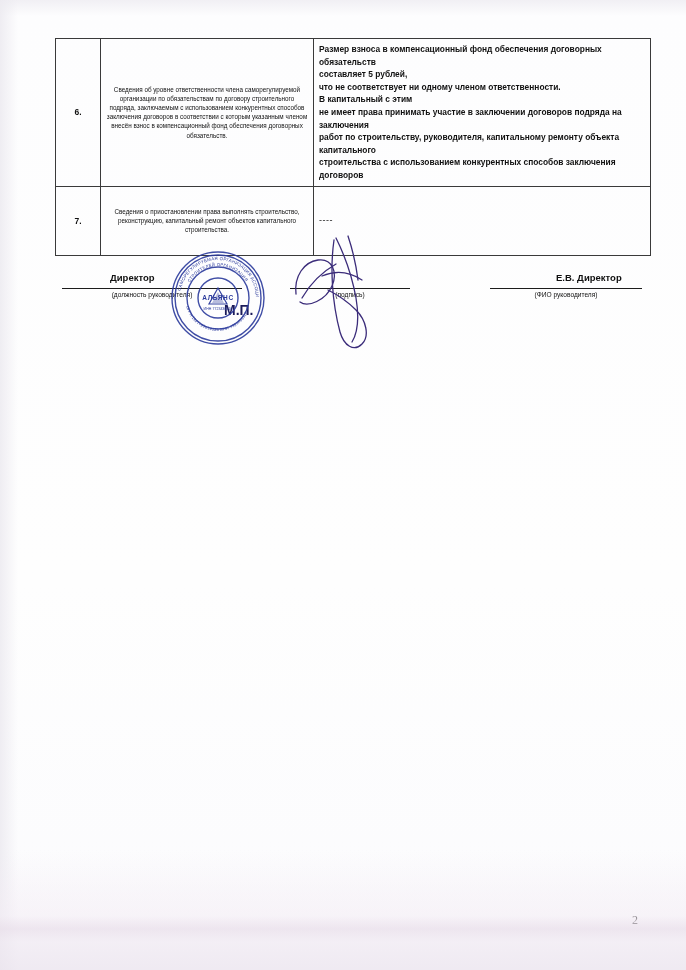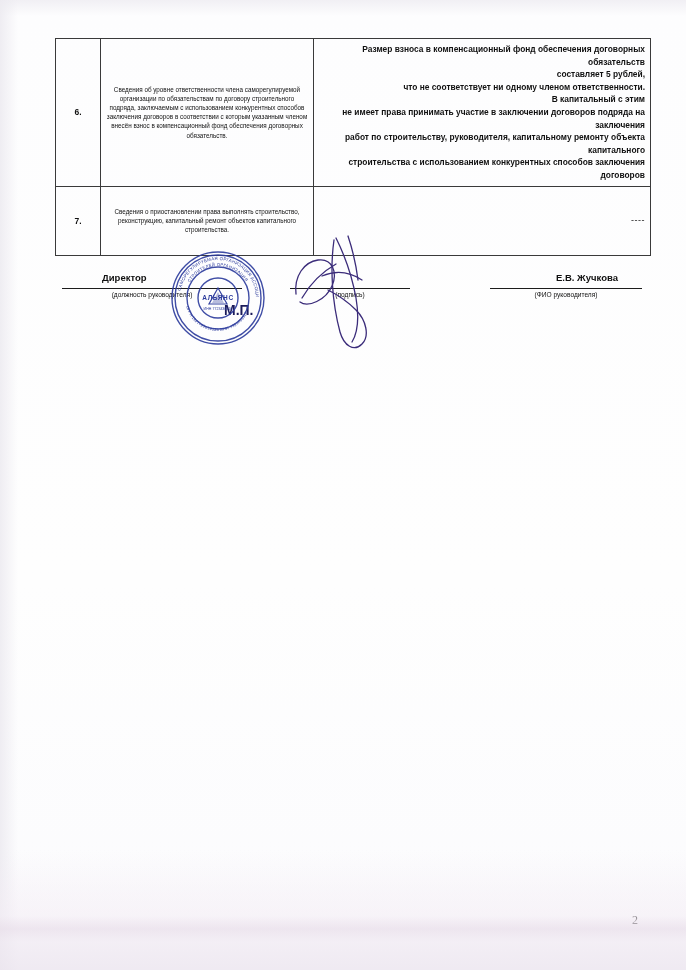--- a/index.html
+++ b/index.html
@@ -77,21 +77,21 @@
     color: #111;
   }
   td.col-subject {
     width: 202px;
     text-align: center;
     font-size: 6.3px;
     line-height: 1.45;
     color: #111;
   }
   td.col-value {
-    text-align: right;
+    text-align: left;
     font-size: 8.4px;
     line-height: 1.5;
     font-weight: bold;
     color: #111;
   }
   td.col-value .line {
     display: block;
   }
   td.col-value.dashes {
     font-weight: normal;
@@ -116,21 +116,21 @@
   .sig-l1 { left: 62px;  top: 288px; width: 180px; }
   .sig-l2 { left: 290px; top: 288px; width: 120px; }
   .sig-l3 { left: 490px; top: 288px; width: 152px; }
 
   .sig-label {
     position: absolute;
     font-size: 9.5px;
     font-weight: bold;
     color: #111;
   }
-  .sig-post   { left: 102px; top: 272px; }
+  .sig-post   { left: 110px; top: 272px; }
   .sig-name   { left: 556px; top: 272px; }
 
   .sig-caption {
     position: absolute;
     font-size: 6.6px;
     color: #111;
     text-align: center;
   }
   .cap-post { left: 62px;  top: 291px; width: 180px; }
   .cap-sign { left: 290px; top: 291px; width: 120px; }
@@ -207,21 +207,21 @@
     </tbody>
   </table>
 
   <div class="sig-block"></div>
 
   <div class="sig-line sig-l1"></div>
   <div class="sig-line sig-l2"></div>
   <div class="sig-line sig-l3"></div>
 
   <div class="sig-label sig-post">Директор</div>
-  <div class="sig-label sig-name">Е.В. Жучкова</div>
+  <div class="sig-label sig-name">Е.В. Директор</div>
 
   <div class="sig-caption cap-post">(должность руководителя)</div>
   <div class="sig-caption cap-sign">(подпись)</div>
   <div class="sig-caption cap-name">(ФИО руководителя)</div>
 
   <div class="mp">М.П.</div>
 
   <div class="stamp">
     <svg width="100" height="100" viewBox="0 0 100 100">
       <defs>

